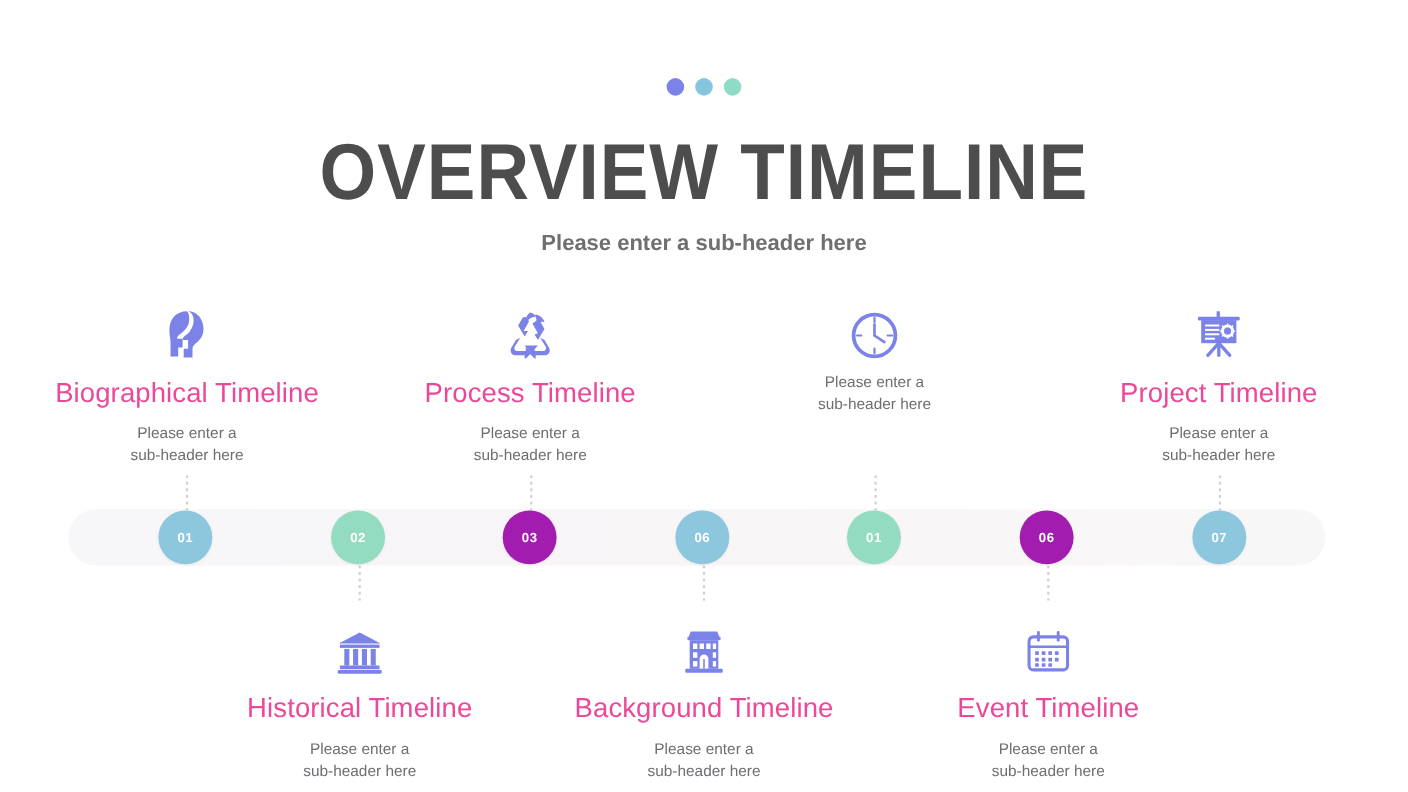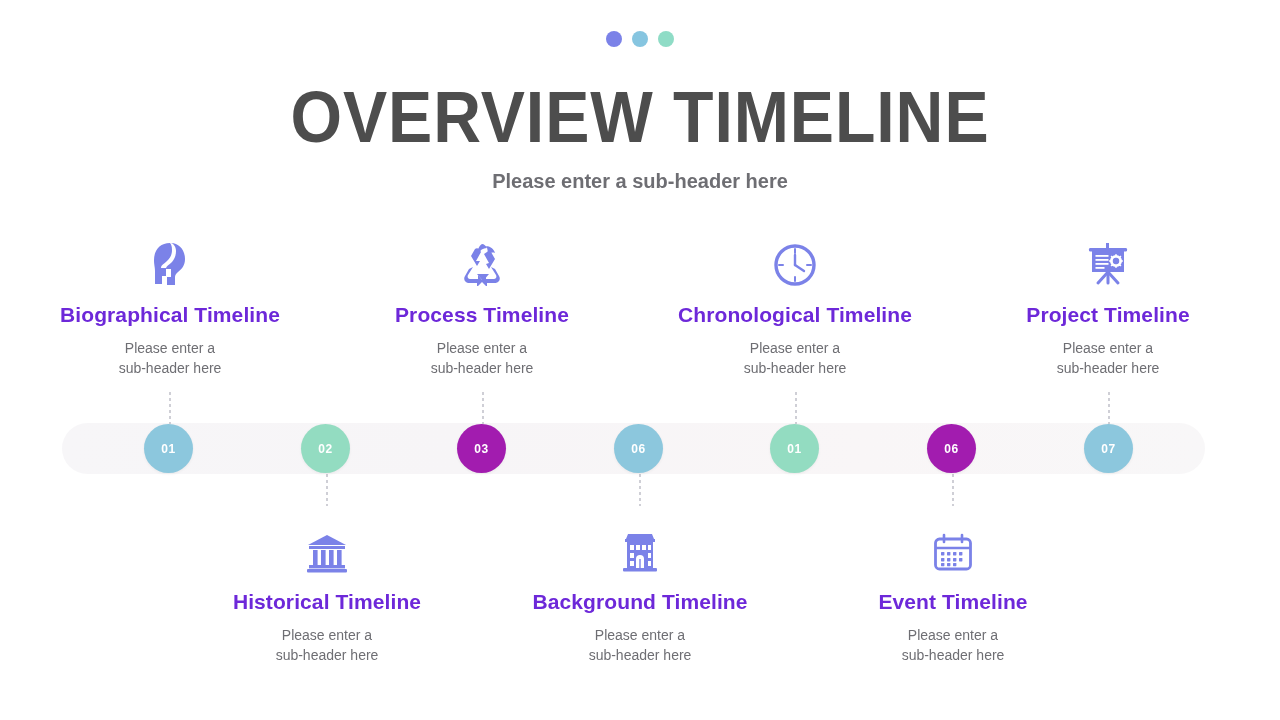--- a/index.html
+++ b/index.html
@@ -2,21 +2,21 @@
 <html><head>
 <meta charset="utf-8">
 <style>
   * { margin:0; padding:0; box-sizing:border-box; }
   html,body{
     width:1280px; height:720px;
     background:#ffffff;
     font-family:"Liberation Sans", sans-serif;
     overflow:hidden;
   }
-  .slide{ position:relative; width:1280px; height:524px; background:#ffffff; }
+  .slide{ position:relative; width:1280px; height:524px; background:#ffffff;margin-top:40px; }
 
   
   .dots{
     position:absolute; top:31px; left:0; width:1280px;
     display:flex; justify-content:center; align-items:center; gap:10px;
   }
   .dot{ width:16px; height:16px; border-radius:50%; }
   .dot.d1{ background:#7b82e8; }
   .dot.d2{ background:#86c5e0; }
   .dot.d3{ background:#8fdcc6; }
@@ -58,21 +58,21 @@
   .conn{
     position:absolute; width:2px;
     background-image:linear-gradient(#cfcfd6 42%, rgba(255,255,255,0) 0%);
     background-size:2px 6px; background-repeat:repeat-y;
   }
 
   
   .block{ position:absolute; width:280px; text-align:center; }
   .icon-wrap{ height:46px; display:flex; align-items:flex-end; justify-content:center; }
   .blk-title{
-    margin-top:17px; font-size:21px; font-weight:bold; color:#6d28d9;
+    margin-top:17px; font-size:25px; font-weight:normal; color:#ec4899;
     letter-spacing:0.1px; white-space:nowrap;
   }
   .blk-sub{
     margin-top:11px; font-size:14px; color:#6e6e73; line-height:20px; font-weight:400;
   }
   .block.bottom .icon-wrap{ align-items:flex-end; }
 </style>
 </head>
 <body>
 
@@ -159,21 +159,20 @@
         <g stroke="#7b82e8" stroke-width="2" stroke-linecap="round">
           <line x1="22" y1="7" x2="22" y2="11"></line>
           <line x1="22" y1="35" x2="22" y2="39"></line>
           <line x1="6" y1="23" x2="10" y2="23"></line>
           <line x1="34" y1="23" x2="38" y2="23"></line>
         </g>
         <line x1="22" y1="23" x2="22" y2="13" stroke="#7b82e8" stroke-width="2.4" stroke-linecap="round"></line>
         <line x1="22" y1="23" x2="31" y2="29" stroke="#7b82e8" stroke-width="2.4" stroke-linecap="round"></line>
       </svg>
     </div>
-    <div class="blk-title">Chronological Timeline</div>
     <div class="blk-sub">
       <span>Please enter a</span><br>
       <span>sub-header here</span>
     </div>
   </div>
 
   <div class="block" style="left:968px; top:240px;">
     <div class="icon-wrap">
       <svg width="46" height="44" viewBox="0 0 46 44" aria-hidden="true">
         <rect x="21" y="1" width="3" height="6" fill="#7b82e8"></rect>

